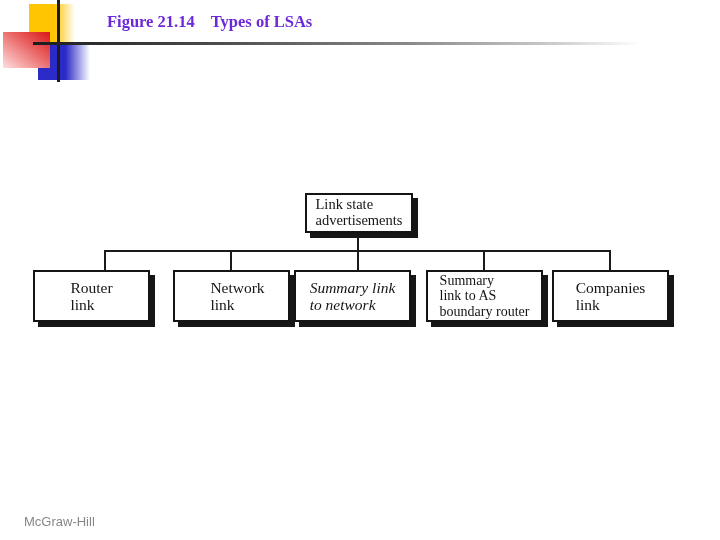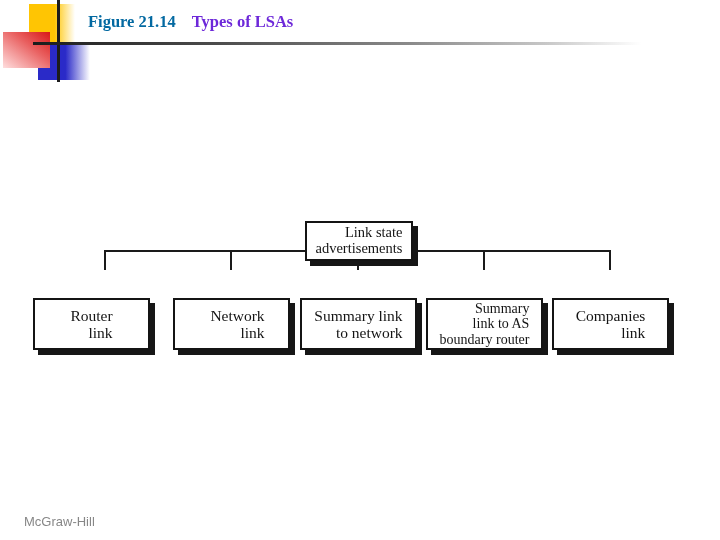--- a/index.html
+++ b/index.html
@@ -37,43 +37,42 @@
     position: absolute; left: 33px; top: 42px; width: 627px; height: 3px;
     background: linear-gradient(to right, #1c1c1c 0%, #4d4d4d 30%, #8a8a8a 60%, #c8c8c8 82%, #ffffff 97%);
   }
 
   
   .title {
     position: absolute; left: 88px; top: 12px;
     font-size: 16.5px; font-weight: bold; white-space: nowrap;
     font-family: "Liberation Serif", serif;
   }
-  .title-figure { color: #0369a1; }
+  .title-figure { color: #6d28d9; margin-left: 19px; }
   .title-text { color: #6d28d9; margin-left: 12px; }
 
   
   .box {
     position: absolute;
     background: #ffffff;
     border: 2px solid #141414;
     box-shadow: 5px 5px 0 #161616;
     box-sizing: border-box;
     display: flex; align-items: center; justify-content: center;
-    text-align: right;
+    text-align: left;
     white-space: pre-line;
     color: #141414;
     font-family: "Liberation Serif", serif;
     font-size: 15.5px;
     line-height: 1.1;
-    margin-top: 28px;
   }
   .box-root  { left: 305px; top: 193px; width: 108px; height: 40px; font-size: 14.5px; }
   .box-c0 { left: 33px;  top: 270px; width: 117px; height: 52px; }
   .box-c1 { left: 173px; top: 270px; width: 117px; height: 52px; padding-left: 12px; }
-  .box-c2 { left: 300px; top: 270px; width: 117px; height: 52px; }
+  .box-c2 { left: 294px; top: 270px; width: 117px; height: 52px; font-style: italic; }
   .box-c3 { left: 426px; top: 270px; width: 117px; height: 52px; font-size: 14px; }
   .box-c4 { left: 552px; top: 270px; width: 117px; height: 52px; }
 
   
   .conn { position: absolute; background: #1a1a1a; }
   .conn-stem { left: 357px; top: 233px; width: 2px; height: 18px; }
   .conn-hbar { left: 104px; top: 250px; width: 507px; height: 2px; }
   .conn-drop { top: 250px; width: 2px; height: 20px; }
   .drop-0 { left: 104px; }
   .drop-1 { left: 230px; }

